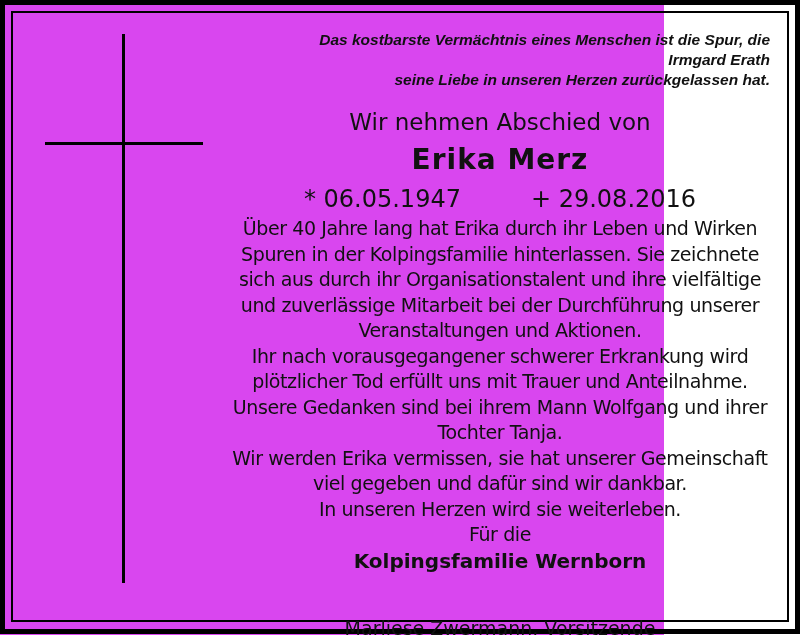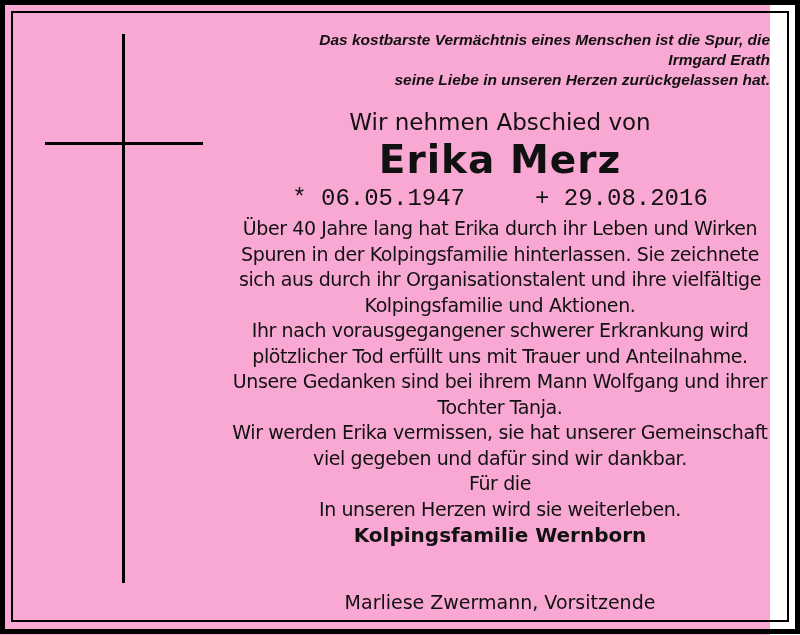--- a/index.html
+++ b/index.html
@@ -5,22 +5,22 @@
   html, body { margin: 0; padding: 0; }
   body {
     width: 800px; height: 635px;
     background: #ffffff;
     font-family: "DejaVu Sans", sans-serif;
     color: #111111;
     overflow: hidden;
   }
   .page {
     position: relative;
-    width: 770px; height: 635px;
-    background: #f9a8d4;
+    width: 664px; height: 635px;
+    background: #d946ef;
   }
   .outer-frame {
     position: absolute; left: 0; top: 0;
     width: 790px; height: 624px;
     border: 5px solid #000000;
   }
   .inner-frame {
     position: absolute; left: 11px; top: 11px;
     width: 774px; height: 607px;
     border: 2px solid #000000;
@@ -50,34 +50,33 @@
     line-height: 20px;
     white-space: nowrap;
   }
   .intro {
     margin-top: 16px;
     font-size: 23px;
     line-height: 32px;
     white-space: nowrap;
   }
   .name {
-    font-size: 39px;
+    font-size: 28px;
     font-weight: bold;
     line-height: 44px;
     letter-spacing: 1px;
     white-space: nowrap;
   }
   .dates {
     display: flex;
     justify-content: center;
     gap: 70px;
     font-size: 24px;
     line-height: 34px;
     white-space: nowrap;
-    font-family: Liberation Mono, monospace;
   }
   .body-block { margin-top: 0; }
   .body-line {
     font-size: 19px;
     line-height: 25.5px;
     letter-spacing: -0.4px;
     white-space: nowrap;
   }
   .org {
     font-size: 20px;
@@ -117,28 +116,29 @@
 
     <div class="dates">
       <span>* 06.05.1947</span>
       <span>+ 29.08.2016</span>
     </div>
 
     <div class="body-block">
       <div class="body-line">Über 40 Jahre lang hat Erika durch ihr Leben und Wirken</div>
       <div class="body-line">Spuren in der Kolpingsfamilie hinterlassen. Sie zeichnete</div>
       <div class="body-line">sich aus durch ihr Organisationstalent und ihre vielfältige</div>
-      <div class="body-line">Kolpingsfamilie und Aktionen.</div>
+      <div class="body-line">und zuverlässige Mitarbeit bei der Durchführung unserer</div>
+      <div class="body-line">Veranstaltungen und Aktionen.</div>
       <div class="body-line">Ihr nach vorausgegangener schwerer Erkrankung wird</div>
       <div class="body-line">plötzlicher Tod erfüllt uns mit Trauer und Anteilnahme.</div>
       <div class="body-line">Unsere Gedanken sind bei ihrem Mann Wolfgang und ihrer</div>
       <div class="body-line">Tochter Tanja.</div>
       <div class="body-line">Wir werden Erika vermissen, sie hat unserer Gemeinschaft</div>
       <div class="body-line">viel gegeben und dafür sind wir dankbar.</div>
+      <div class="body-line">In unseren Herzen wird sie weiterleben.</div>
       <div class="body-line">Für die</div>
-      <div class="body-line">In unseren Herzen wird sie weiterleben.</div>
     </div>
 
     <div class="org">Kolpingsfamilie Wernborn</div>
     <div class="sig">Marliese Zwermann, Vorsitzende</div>
     <div class="place">Wernborn, im August 2016</div>
   </div>
 </div>
 
 </body></html>

